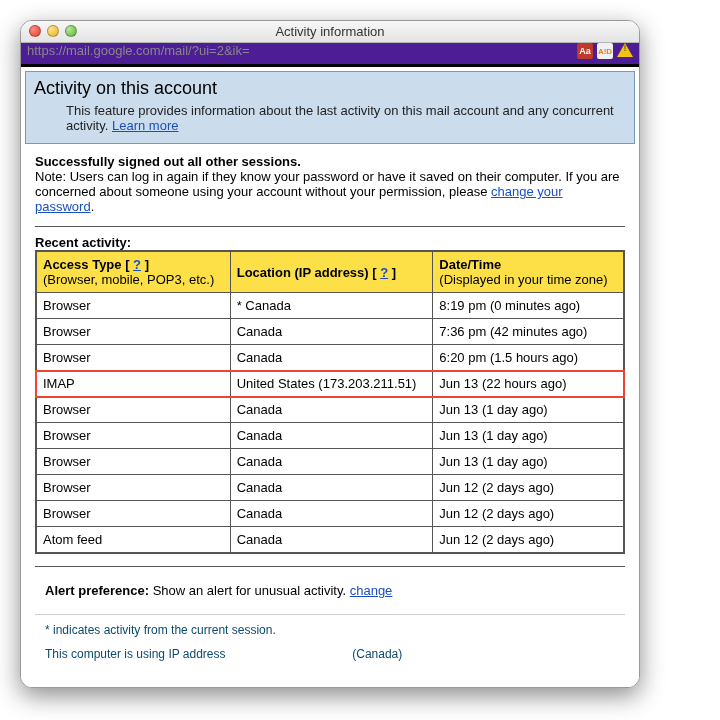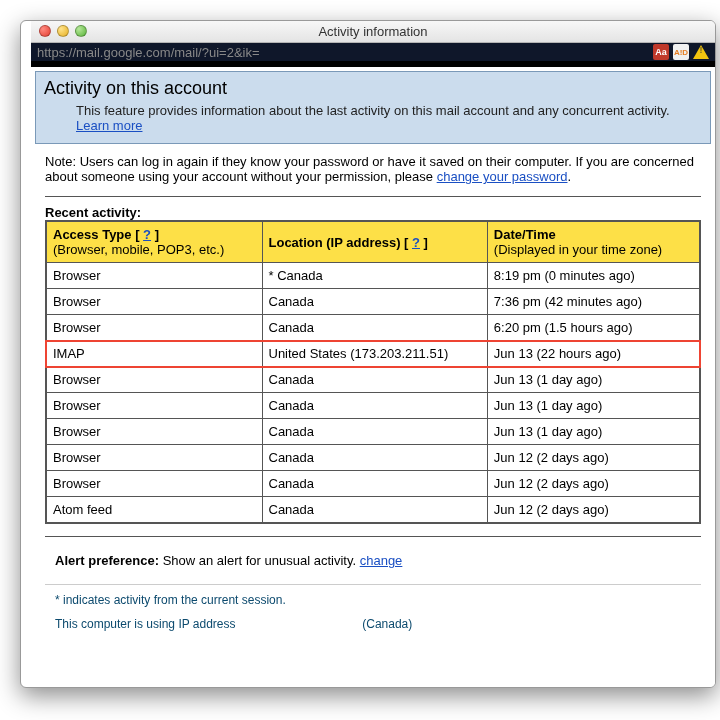--- a/index.html
+++ b/index.html
@@ -6,27 +6,26 @@
   body {
     margin: 0;
     padding: 20px;
     font-family: Arial, Helvetica, sans-serif;
     font-size: 13px;
     background: #fff;
     width: 720px;
     height: 720px;
   }
   .window {
-    width: 696px;
+    width: 620px;
     border: 1px solid #999;
-    border-radius: 6px;
+    border-radius: 12px;
     box-shadow: 0 8px 24px rgba(0,0,0,0.45);
     overflow: hidden;
     background: #fff;
-    padding-left: 10px;
   }
   .titlebar {
     height: 22px;
     background: linear-gradient(#f7f7f7, #e4e4e4);
     border-bottom: 1px solid #b5b5b5;
     position: relative;
     display: flex;
     align-items: center;
     justify-content: center;
   }
@@ -41,25 +40,24 @@
     width: 12px; height: 12px; border-radius: 50%;
     border: 1px solid rgba(0,0,0,0.25);
   }
   .tbtn.red { background: radial-gradient(circle at 30% 30%, #ff8a80, #e33e31); }
   .tbtn.yellow { background: radial-gradient(circle at 30% 30%, #ffe38a, #e6b024); }
   .tbtn.green { background: radial-gradient(circle at 30% 30%, #b6e89a, #59b339); }
   .title { font-size: 13px; color: #333; }
   .urlbar {
     height: 24px;
     padding: 0 6px;
-    border-bottom: 6px solid #000000;
+    border-bottom: 3px solid #000000;
     display: flex;
-    align-items: center;
     gap: 4px;
-    background: #0f172a;
+    background: #4c1d95;
   }
   .urltext { flex: 1; color: #888; font-size: 13px; white-space: nowrap; overflow: hidden; }
   .ext { width: 16px; height: 16px; border-radius:2px; font-size:9px; font-weight:bold; color:#fff; display:flex; align-items:center; justify-content:center;}
   .ext.aa { background:#c0392b;}
   .ext.aid { background:#f1f1f1; color:#e67e22; font-size:8px;}
   .warn { width:0;height:0;border-left:8px solid transparent;border-right:8px solid transparent;border-bottom:14px solid #f1c40f; position:relative;}
   .warn::after{content:"!";position:absolute;left:-8px;top:0;width:16px;text-align:center;font-size:9px;color:#333;}
   .content-scroll {
     height: 620px;
     overflow-y: scroll;
@@ -128,20 +126,21 @@
   <div class="content-scroll">
 
     <div class="header-box">
       <h1>Activity on this account</h1>
       <div class="header-desc">
         <span>This feature provides information about the last activity on this mail account and any concurrent activity. </span><a>Learn more</a>
       </div>
     </div>
 
     <div class="section">
+      <div class="bold">Successfully signed out all other sessions.</div>
       <div>
         <span>Note: Users can log in again if they know your password or have it saved on their computer. If you are concerned about someone using your account without your permission, please </span><a>change your password</a><span>.</span>
       </div>
       <hr class="sep">
       <div class="subhead">Recent activity:</div>
 
       <table class="activity">
         <thead>
           <tr>
             <th>

